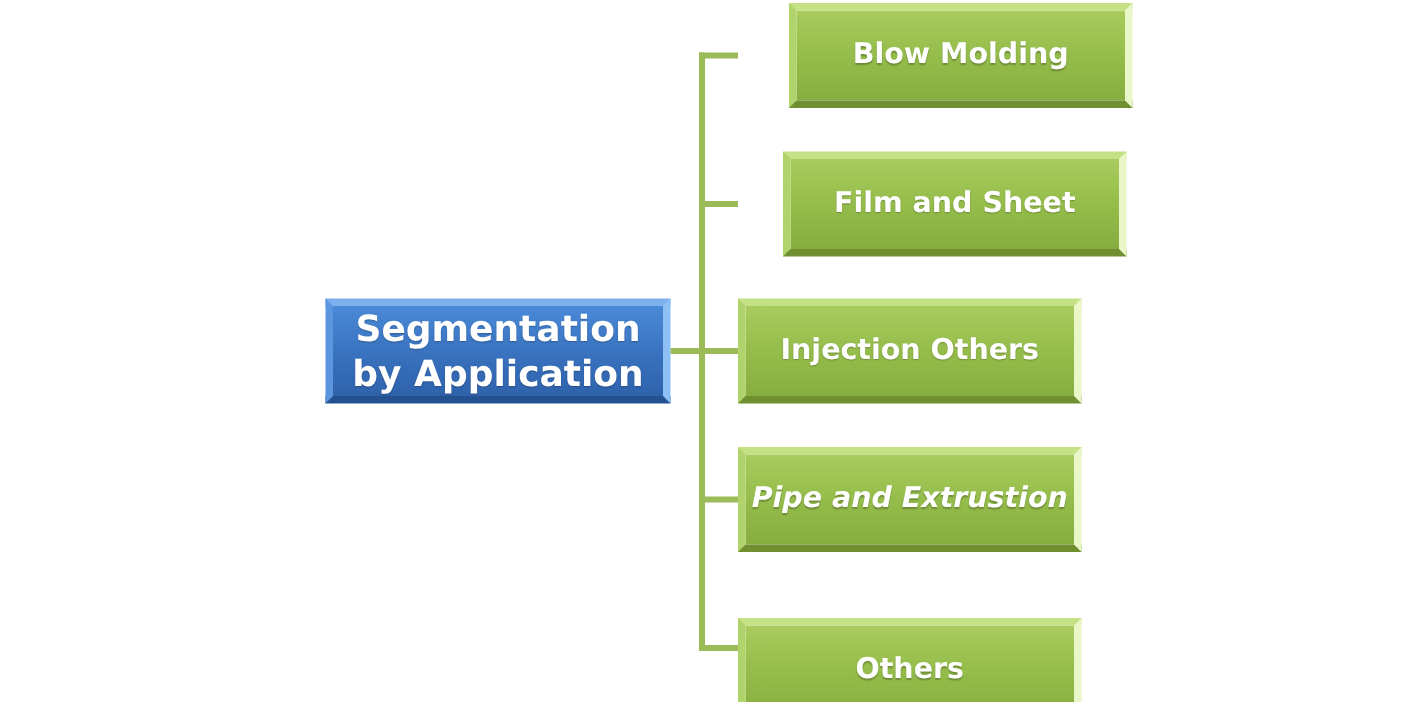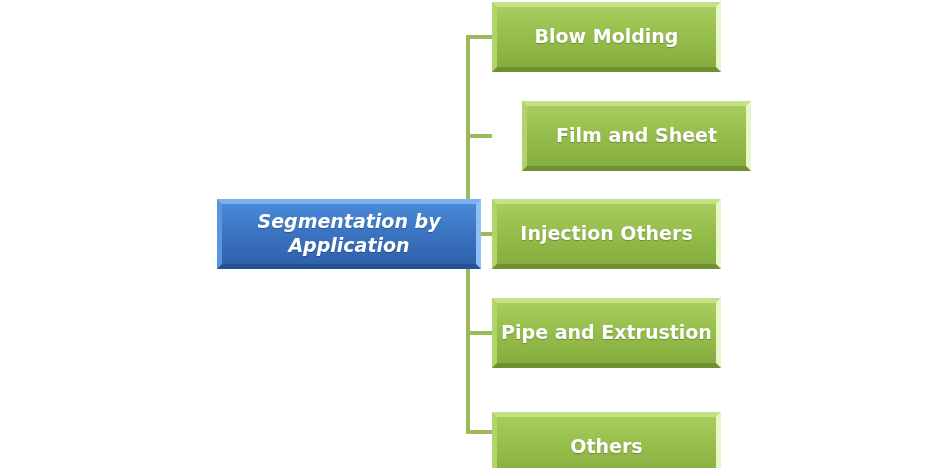--- a/index.html
+++ b/index.html
@@ -9,28 +9,27 @@
     .box {
       position: absolute;
       display: flex; align-items: center; justify-content: center;
       text-align: center; color: #ffffff; font-weight: bold;
       box-sizing: border-box;
       text-shadow: 0 1px 1px rgba(0,0,0,0.25);
       line-height: 1.25;
     }
     .box::before, .box::after { content: ""; position: absolute; pointer-events: none; }
     .box-root {
-      left: 217px; top: 199px; width: 264px; height: 70px;
-      font-size: 19px;
+      left: 217px; top: 199px; width: 230px; height: 70px;
+      font-size: 24px;
       background: linear-gradient(to bottom, #4a8ad8 0%, #3a73c0 50%, #2f62ab 100%);
       border-top: 5px solid #7fb0ee;
       border-left: 5px solid #5a95dd;
       border-right: 5px solid #8ec0f5;
       border-bottom: 5px solid #24518f;
-      font-style: italic;
     }
     .box-leaf {
       left: 492px; width: 229px; height: 70px;
       font-size: 19px;
       background: linear-gradient(to bottom, #a8cc5e 0%, #95bd4b 50%, #86ad3f 100%);
       border-top: 5px solid #c4e285;
       border-left: 5px solid #b0d46b;
       border-right: 5px solid #e8f6c8;
       border-bottom: 5px solid #6f8f30;
     }
@@ -44,27 +43,27 @@
 <div class="connector" style="left:466px; top:35px; width:26px; height:4px;"></div>
 <div class="connector" style="left:466px; top:134px; width:26px; height:4px;"></div>
 <div class="connector" style="left:466px; top:232px; width:26px; height:4px;"></div>
 <div class="connector" style="left:466px; top:331px; width:26px; height:4px;"></div>
 <div class="connector" style="left:466px; top:430px; width:26px; height:4px;"></div>
 
 <div class="box box-root">
   <span>Segmentation by Application</span>
 </div>
 
-<div class="box box-leaf" style="top:2px;">
+<div class="box box-leaf" style="top:2px;margin-left:34px;">
   <span>Blow Molding</span>
 </div>
 <div class="box box-leaf" style="top:101px;margin-left:30px;">
   <span>Film and Sheet</span>
 </div>
 <div class="box box-leaf" style="top:199px;">
   <span>Injection Others</span>
 </div>
-<div class="box box-leaf" style="top:298px;">
+<div class="box box-leaf" style="top:298px;font-style:italic;">
   <span>Pipe and Extrustion</span>
 </div>
 <div class="box box-leaf" style="top:412px;">
   <span>Others</span>
 </div>
 
 </body></html>

